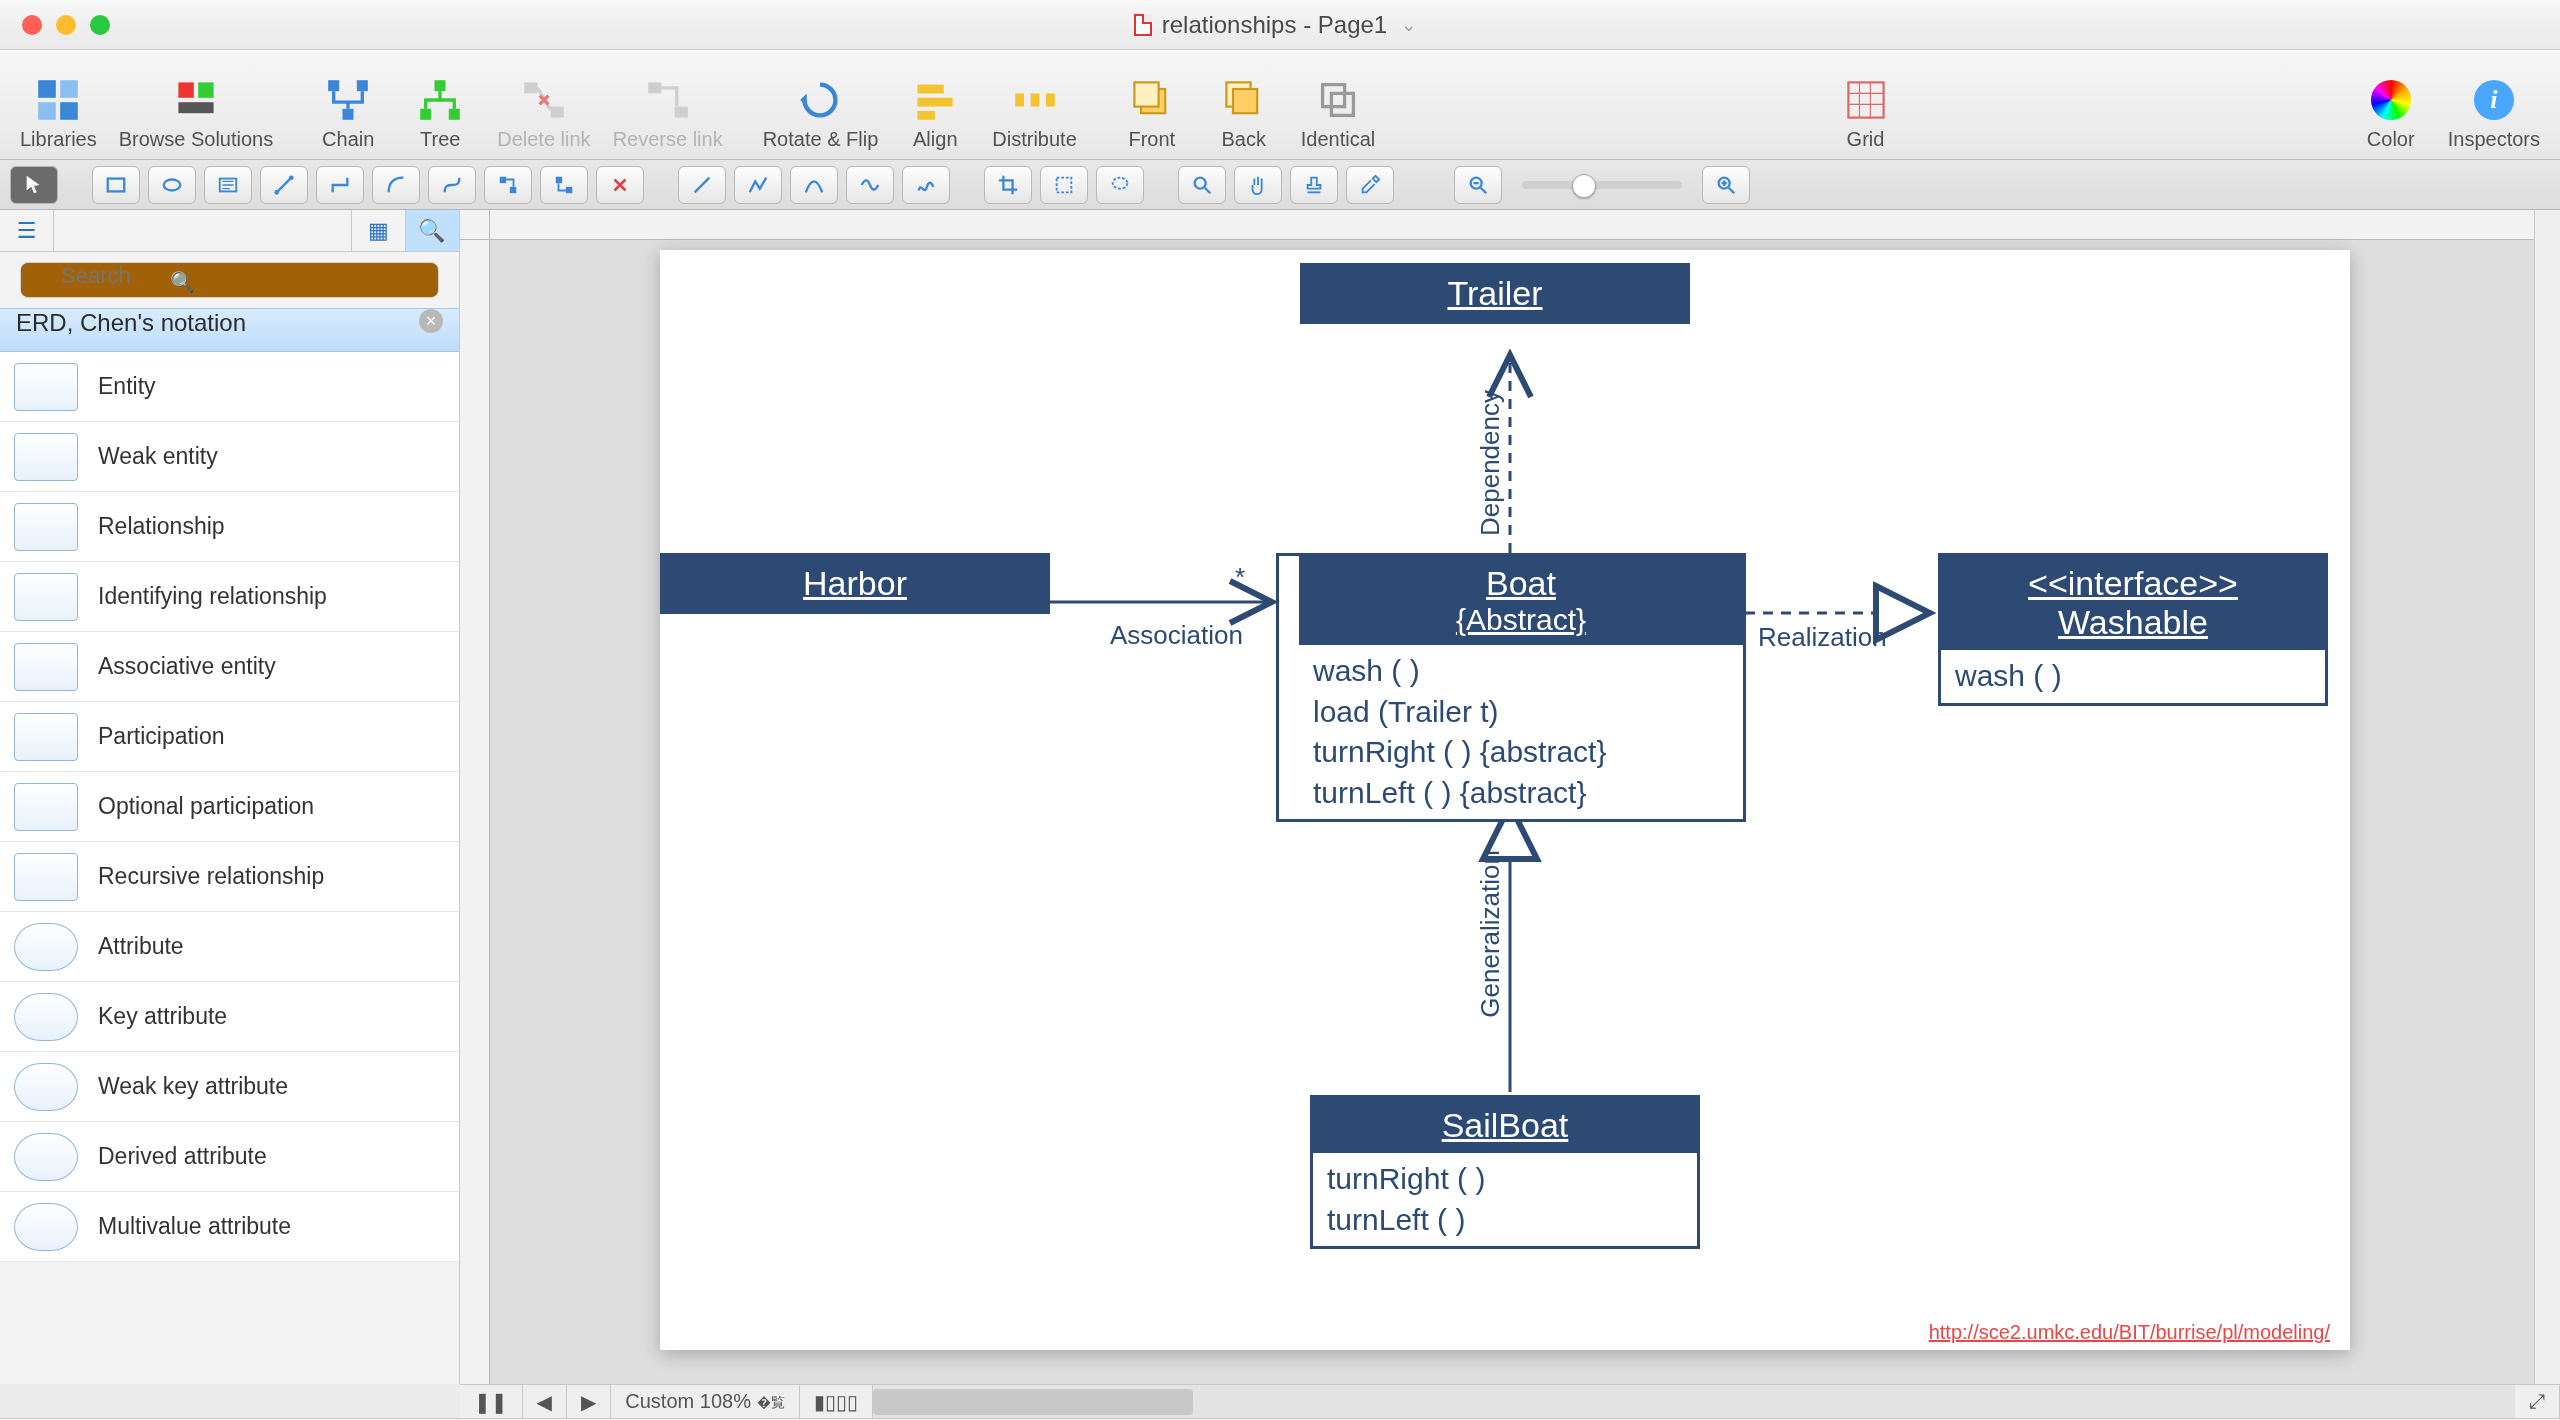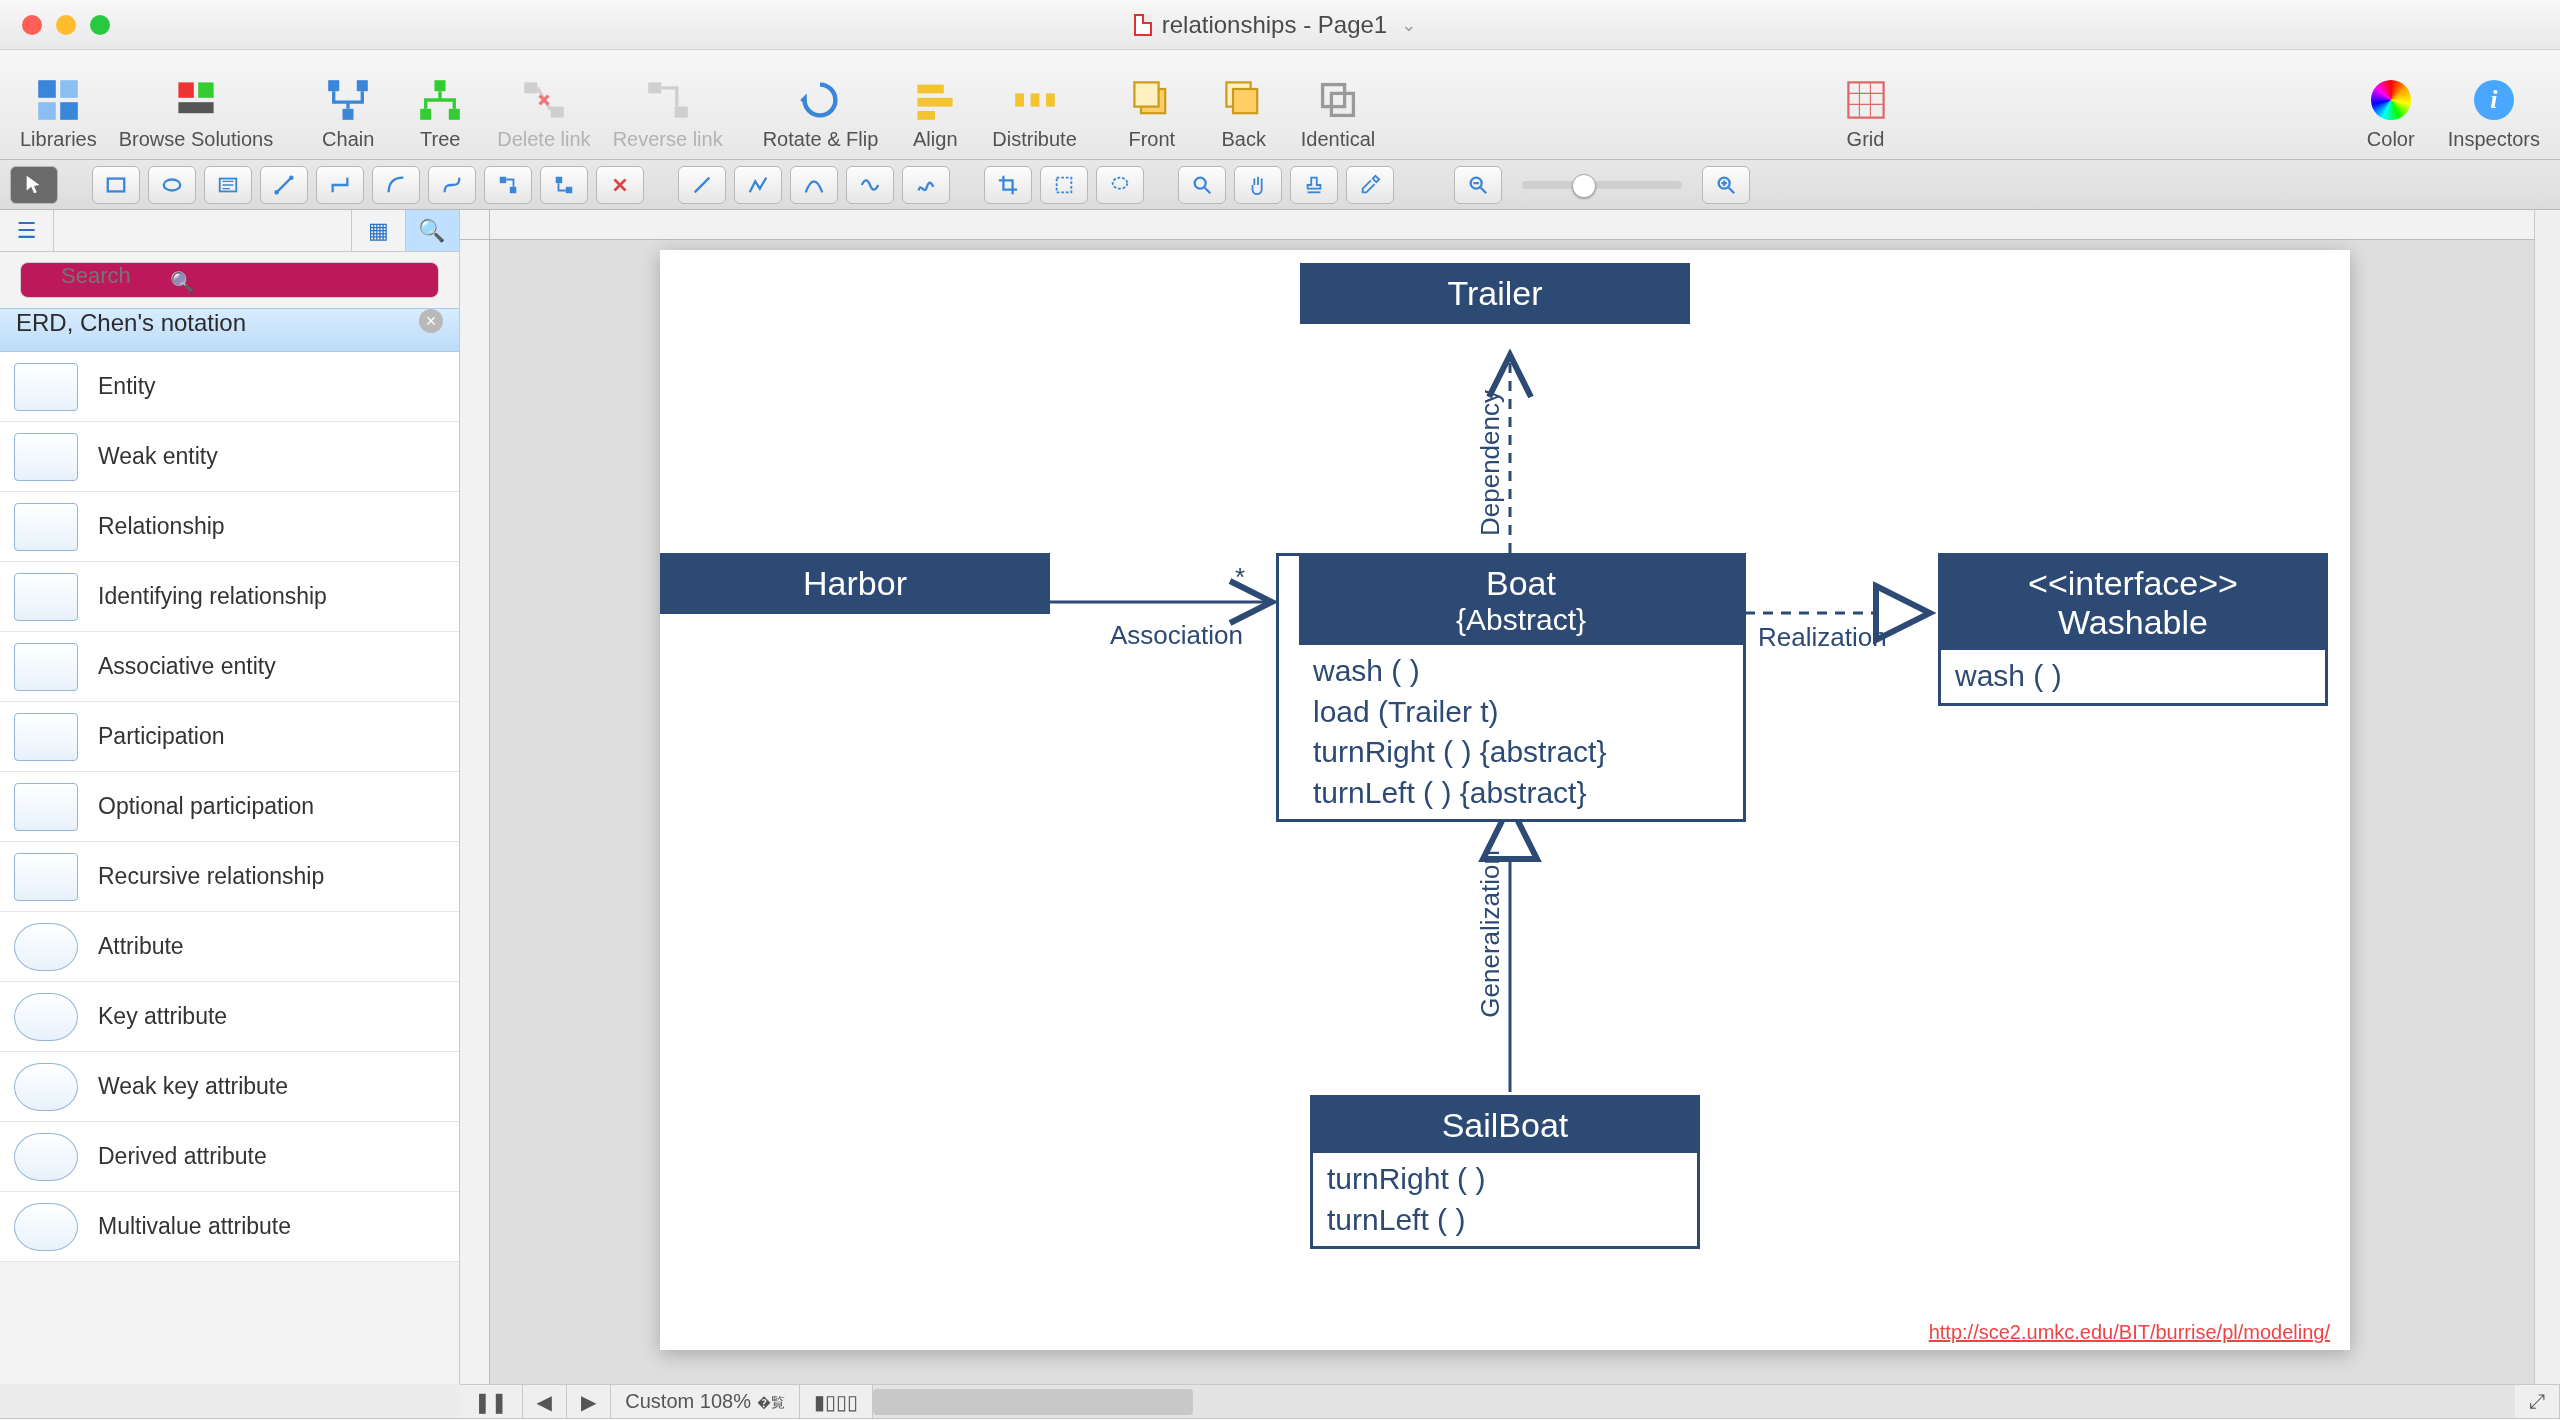--- a/index.html
+++ b/index.html
@@ -39,40 +39,40 @@
   .main { display:flex; height:calc(100% - 50px - 110px - 50px - 36px); }
 
   
   .sidebar { width:460px; background:#f3f3f3; border-right:1px solid #c9c9c9; display:flex; flex-direction:column; }
   .side-top { height:42px; border-bottom:1px solid #c9c9c9; display:flex; }
   .side-top-left{width:54px;border-right:1px solid #c9c9c9;display:flex;align-items:center;justify-content:center;color:#2a72c4;}
   .side-top-mid{flex:1;}
   .side-top-btn{width:54px;border-left:1px solid #c9c9c9;display:flex;align-items:center;justify-content:center;color:#2a72c4;}
   .side-top-btn.active{background:#bfe0ff;}
   .side-search { padding:10px 20px; }
-  .side-search input{ width:100%; height:36px; border-radius:8px; border:1px solid #cfcfcf; padding:0 14px 8px 40px; font-size:22px; background:#be185d; }
+  .side-search input{ width:100%; height:36px; border-radius:8px; border:1px solid #cfcfcf; padding:0 14px 8px 40px; font-size:22px; background:#a16207; }
   .side-search .wrap{position:relative;}
   .side-search .mag{position:absolute; left:150px; top:8px; color:#9a9a9a; font-size:20px;}
   .side-header { height:44px; background:linear-gradient(#d7ecff,#bedcf9); border-top:1px solid #a9c9e8; border-bottom:1px solid #a9c9e8; display:flex; padding:0 16px; font-size:24px; color:#2b2b2b; font-weight:500; justify-content:space-between;}
   .side-header .x{width:24px;height:24px;border-radius:50%;background:#b9b9b9;color:#fff;display:flex;align-items:center;justify-content:center;font-size:18px;}
   .lib-list{flex:1;overflow:auto;}
   .lib-item{height:70px;display:flex;align-items:center;gap:20px;padding:0 14px;border-bottom:1px solid #e6e6e6;background:#fff;}
   .lib-thumb{width:64px;height:48px;border:1px solid #94b6d6;border-radius:4px;background:linear-gradient(#fff,#e8f1fb);}
   .lib-thumb.oval{border-radius:50%/60%;}
   .lib-label{font-size:23px;color:#333;}
 
   
   .canvas-wrap{flex:1;background:#dedede;position:relative;overflow:hidden;}
   .rulers-corner{position:absolute;left:0;top:0;width:30px;height:30px;background:#f2f2f2;border-right:1px solid #bbb;border-bottom:1px solid #bbb;}
   .ruler-h{position:absolute;left:30px;right:0;top:0;height:30px;background:#f2f2f2;border-bottom:1px solid #bbb;}
   .ruler-v{position:absolute;left:0;top:30px;bottom:0;width:30px;background:#f2f2f2;border-right:1px solid #bbb;}
   .paper{position:absolute;left:200px;top:40px;width:1690px;height:1100px;background:#fff;box-shadow:0 4px 18px rgba(0,0,0,.25);}
 
   
-  .uml-box{position:absolute;border:3px solid #2c4a73;color:#fff;font-size:34px;}
+  .uml-box{position:absolute;border:3px solid #2c4a73;color:#fff;font-size:34px;text-decoration:underline;}
   .uml-head{background:#2c4a73;padding:8px 18px;text-align:center;}
   .uml-body{background:#fff;color:#2c4a73;padding:6px 14px;font-size:30px;line-height:1.35;text-align:left;}
   .rel-label{position:absolute;color:#2c4a73;font-size:26px;}
   .rel-label.vert{writing-mode:vertical-rl;transform:rotate(180deg);}
   .footer-link{position:absolute;right:20px;bottom:6px;color:#ef4444;font-size:20px;text-decoration:underline;}
 
   
   .hscroll{height:34px;background:#efefef;border-top:1px solid #c8c8c8;display:flex;align-items:center;font-size:20px;color:#555; margin-left:460px;}
   .hscroll .seg{padding:0 14px;border-right:1px solid #c8c8c8;height:100%;display:flex;align-items:center;gap:6px;}
   .hscroll .track{flex:1;background:#e3e3e3;height:100%;position:relative;}

